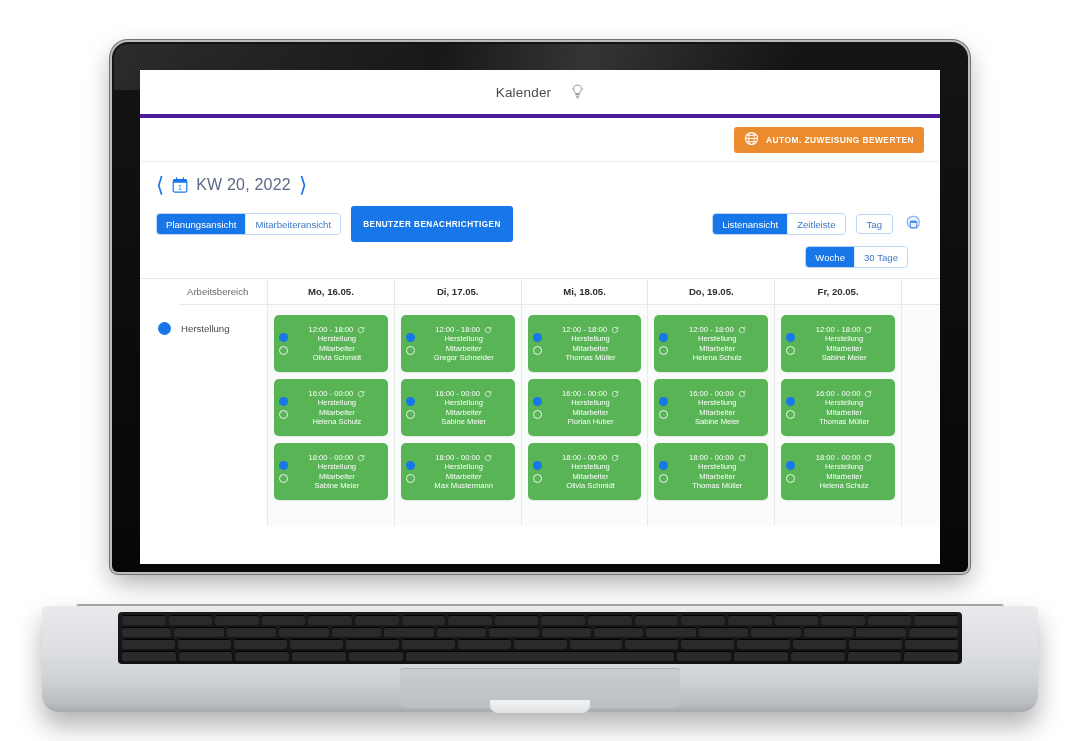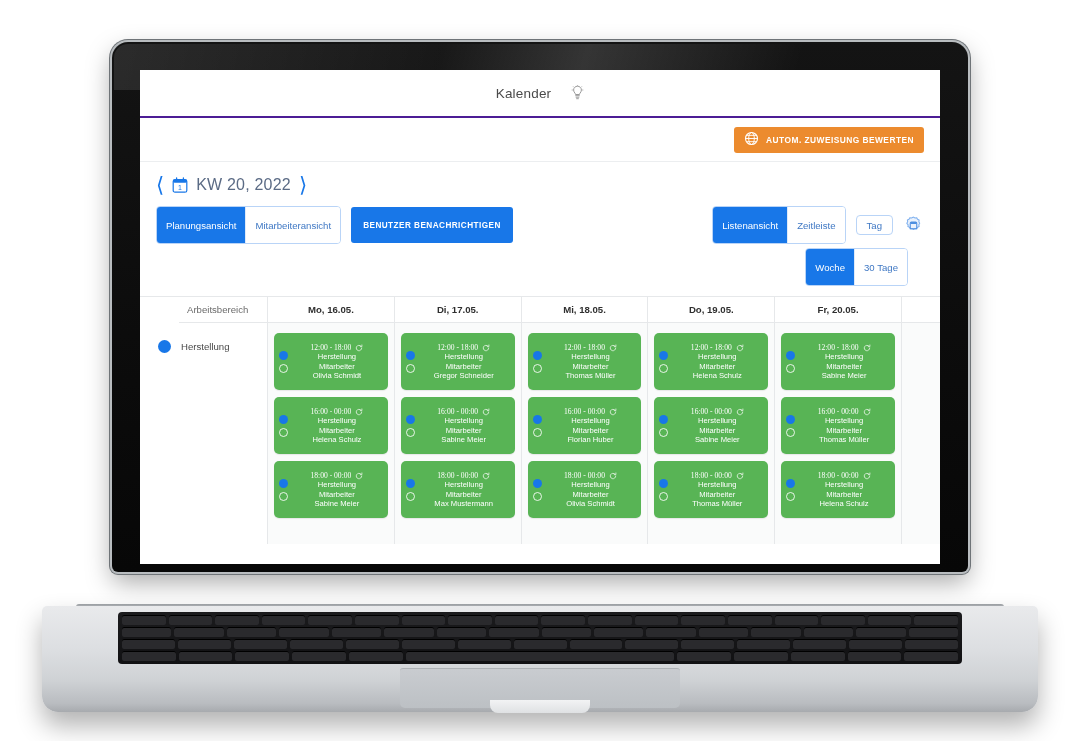--- a/index.html
+++ b/index.html
@@ -73,21 +73,21 @@
     background: linear-gradient(180deg,#f2f3f4,#dfe1e3);
     border-radius: 0 0 8px 8px;
   }
 
   
   .app { position:absolute; inset:0; background:#fff; }
 
   .app-title {
     height: 48px;
     display:flex; align-items:center; justify-content:center; gap:20px;
-    border-bottom: 2px solid #4c1d95;
+    border-bottom: 4px solid #4c1d95;
     font-size: 13.5px; color:#4a4a4a; letter-spacing:.2px;
   }
   .bulb { width:13px; height:16px; display:block; }
 
   .toolbar-top {
     height: 44px;
     display:flex; align-items:center; justify-content:flex-end;
     padding: 0 16px; 
     border-bottom: 1px solid #eceef0;
   }
@@ -112,21 +112,21 @@
   .row-controls {
     display:flex; align-items:center; gap:10px;
     margin-top: 8px; min-height:24px;
   }
   .seg {
     display:inline-flex; border:1px solid #b9d4f7; border-radius:4px; overflow:hidden;
     background:#fff;
   }
   .seg > button {
     border:none; background:#fff; color:#3f78c4;
-    font-size:9.6px; padding: 0 9px; height:36px; cursor:pointer; white-space:nowrap;
+    font-size:9.6px; padding: 0 9px; height:20px; cursor:pointer; white-space:nowrap;
     font-family:"Liberation Sans", sans-serif;
   }
   .seg > button.on { background:#1877e8; color:#fff; }
   .seg > button + button { border-left:1px solid #dfeaf9; }
 
   .btn-notify {
     background:#1877e8; color:#fff; border:none; border-radius:3px;
     height:36px; padding:0 12px; font-size:8.2px; font-weight:bold; letter-spacing:.45px;
     cursor:pointer; white-space:nowrap;
   }
@@ -180,21 +180,21 @@
     display:flex; align-items:center;
     padding: 0 6px 0 5px;
     color:#fff;
     cursor:pointer;
     box-shadow: 0 1px 1px rgba(0,0,0,.08);
   }
   .ev-left { display:flex; flex-direction:column; gap:4px; flex:0 0 auto; padding-right:4px; }
   .ev-dot { width:9px; height:9px; border-radius:50%; background:#1877e8; }
   .ev-ring { width:9px; height:9px; border-radius:50%; border:1.4px solid rgba(255,255,255,.85); }
   .ev-main { flex:1 1 auto; min-width:0; text-align:center; line-height:1.22; }
-  .ev-time { font-size:7.6px; display:flex; align-items:center; justify-content:center; gap:4px; white-space:nowrap;font-family:Liberation Serif, serif; }
+  .ev-time { font-size:7.6px; display:flex; align-items:center; justify-content:center; gap:4px; white-space:nowrap; }
   .sync { width:8px; height:8px; display:block; flex:0 0 auto; }
   .ev-line { font-size:7.6px; white-space:nowrap; overflow:hidden; text-overflow:ellipsis; }
 </style>
 </head>
 <body>
 
 <div id="stage">
 
   <div class="laptop-lid">
     <div class="lid-gloss"></div>

